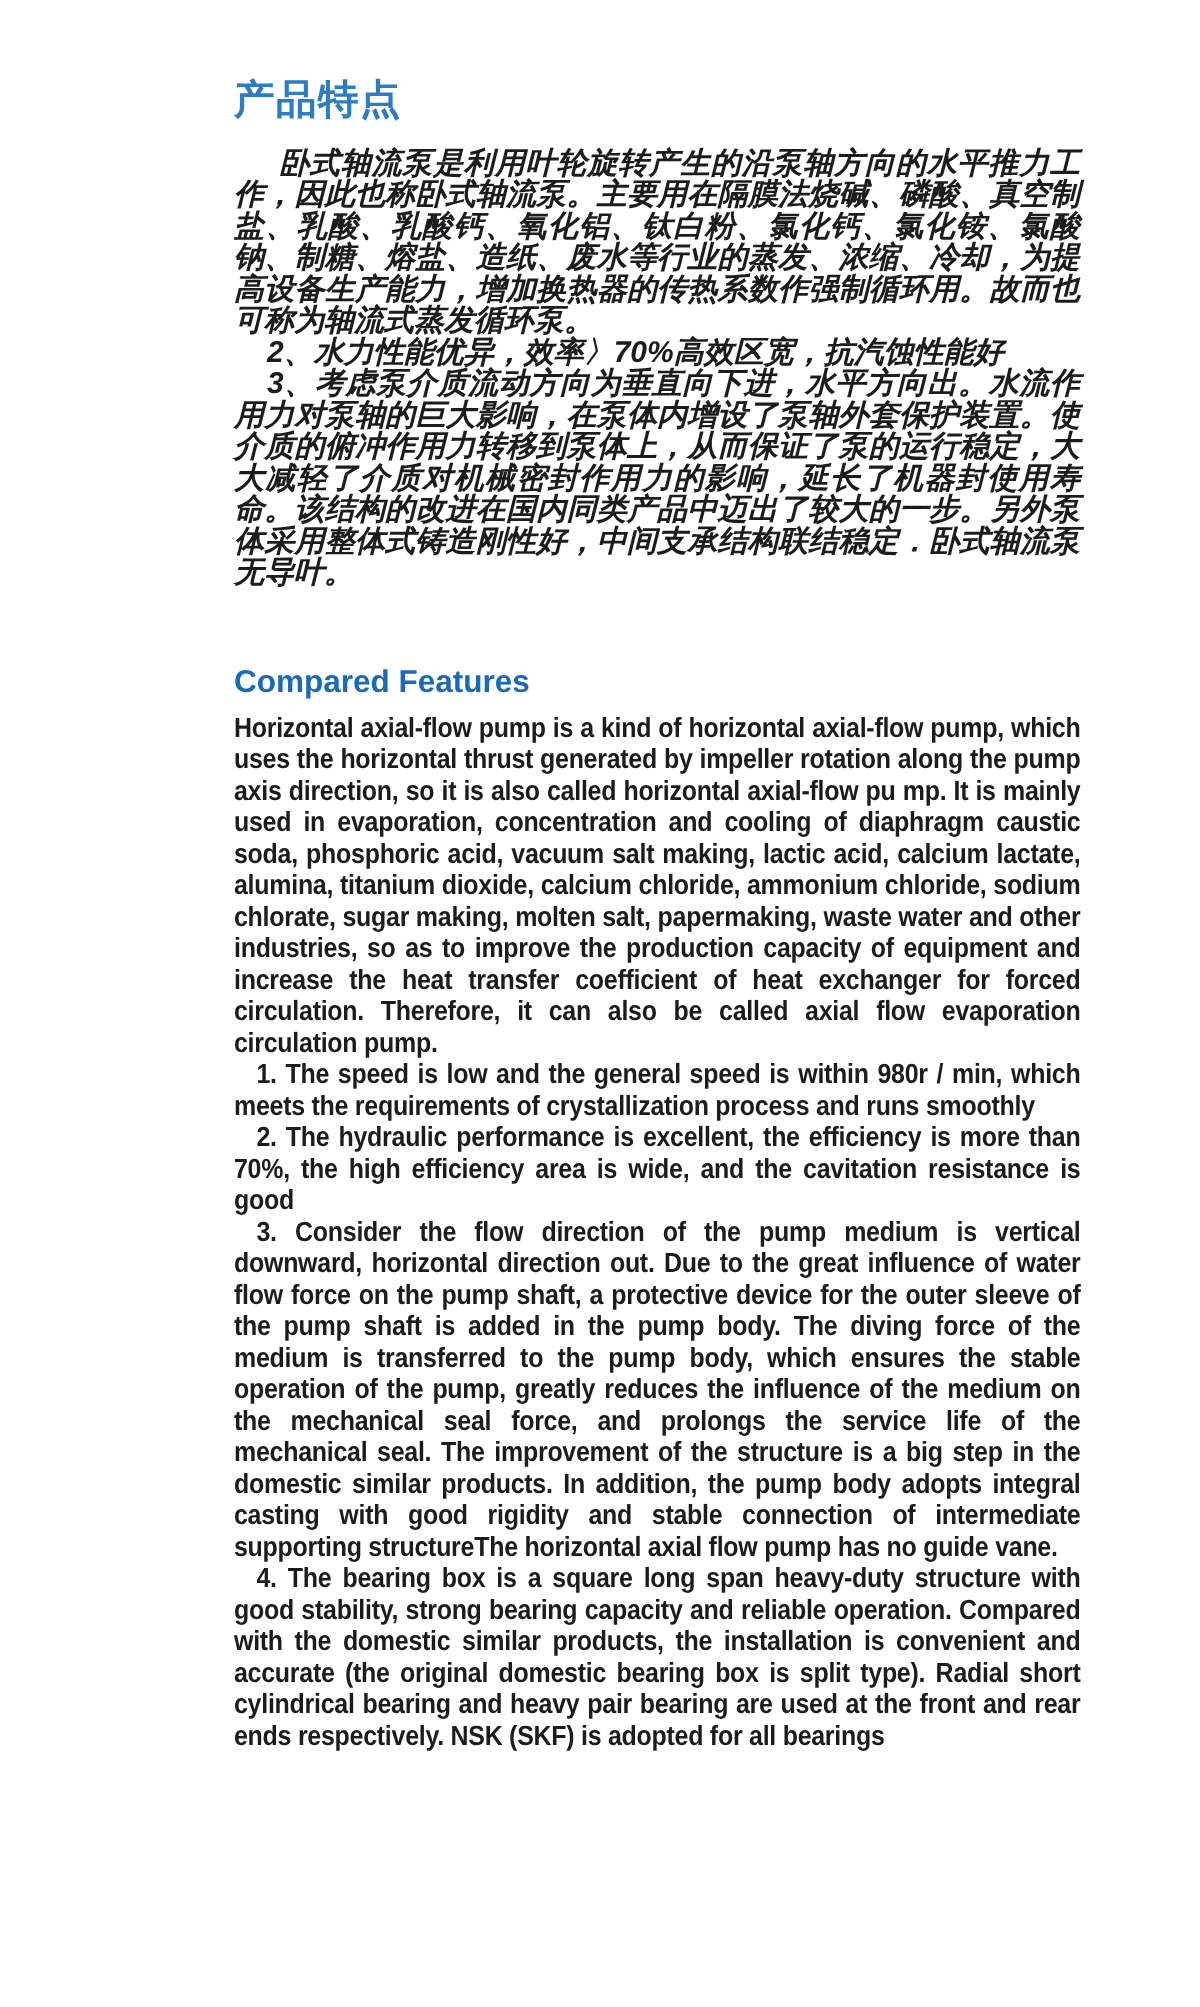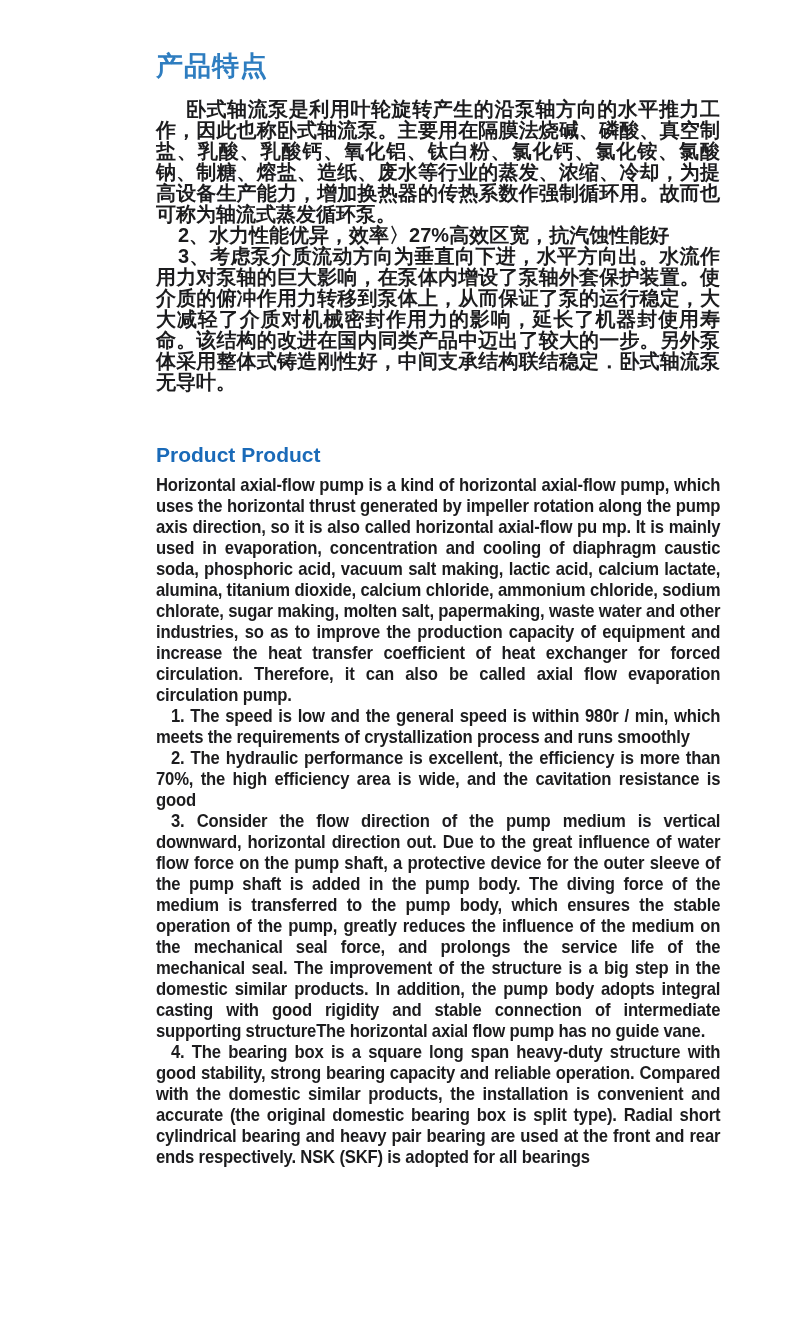--- a/index.html
+++ b/index.html
@@ -32,21 +32,21 @@
   }
   .cn-body {
     margin-top: 17px;
     font-size: 20px;
     line-height: 21px;
     font-weight: bold;
     color: #1c1c1e;
     text-align: justify;
     text-justify: inter-ideograph;
   }
-  .cn-p { margin: 0; }
+  .cn-p { margin: 0; font-style: italic; }
   .cn-p.indent-first { text-indent: 1.5em; }
   .cn-p.indent-item  { text-indent: 1.1em; }
   
   .en-section { margin-top: 50px; }
   .en-title {
     margin: 0;
     font-size: 21px;
     line-height: 24px;
     font-weight: bold;
     color: #1a6ab8;
@@ -68,27 +68,27 @@
 </style>
 </head>
 <body>
 
 <div class="page">
 
   <section>
     <h1 class="cn-title">产品特点</h1>
     <div class="cn-body">
       <p class="cn-p indent-first">卧式轴流泵是利用叶轮旋转产生的沿泵轴方向的水平推力工作，因此也称卧式轴流泵。主要用在隔膜法烧碱、磷酸、真空制盐、乳酸、乳酸钙、氧化铝、钛白粉、氯化钙、氯化铵、氯酸钠、制糖、熔盐、造纸、废水等行业的蒸发、浓缩、冷却，为提高设备生产能力，增加换热器的传热系数作强制循环用。故而也可称为轴流式蒸发循环泵。</p>
-      <p class="cn-p indent-item">2、水力性能优异，效率〉27%高效区宽，抗汽蚀性能好</p>
+      <p class="cn-p indent-item">2、水力性能优异，效率〉70%高效区宽，抗汽蚀性能好</p>
       <p class="cn-p indent-item">3、考虑泵介质流动方向为垂直向下进，水平方向出。水流作用力对泵轴的巨大影响，在泵体内增设了泵轴外套保护装置。使介质的俯冲作用力转移到泵体上，从而保证了泵的运行稳定，大大减轻了介质对机械密封作用力的影响，延长了机器封使用寿命。该结构的改进在国内同类产品中迈出了较大的一步。另外泵体采用整体式铸造刚性好，中间支承结构联结稳定．卧式轴流泵无导叶。</p>
     </div>
   </section>
 
   <section class="en-section">
-    <h2 class="en-title">Product Product</h2>
+    <h2 class="en-title">Compared Features</h2>
     <div class="en-body">
       <p class="en-p">Horizontal axial-flow pump is a kind of horizontal axial-flow pump, which uses the horizontal thrust generated by impeller rotation along the pump axis direction, so it is also called horizontal axial-flow pu mp. It is mainly used in evaporation, concentration and cooling of diaphragm caustic soda, phosphoric acid, vacuum salt making, lactic acid, calcium lactate, alumina, titanium dioxide, calcium chloride, ammonium chloride, sodium chlorate, sugar making, molten salt, papermaking, waste water and other industries, so as to improve the production capacity of equipment and increase the heat transfer coefficient of heat exchanger for forced circulation. Therefore, it can also be called axial flow evaporation circulation pump.</p>
       <p class="en-p indent-item">1. The speed is low and the general speed is within 980r / min, which meets the requirements of crystallization process and runs smoothly</p>
       <p class="en-p indent-item">2. The hydraulic performance is excellent, the efficiency is more than 70%, the high efficiency area is wide, and the cavitation resistance is good</p>
       <p class="en-p indent-item">3. Consider the flow direction of the pump medium is vertical downward, horizontal direction out. Due to the great influence of water flow force on the pump shaft, a protective device for the outer sleeve of the pump shaft is added in the pump body. The diving force of the medium is transferred to the pump body, which ensures the stable operation of the pump, greatly reduces the influence of the medium on the mechanical seal force, and prolongs the service life of the mechanical seal. The improvement of the structure is a big step in the domestic similar products. In addition, the pump body adopts integral casting with good rigidity and stable connection of intermediate supporting structureThe horizontal axial flow pump has no guide vane.</p>
       <p class="en-p indent-item">4. The bearing box is a square long span heavy-duty structure with good stability, strong bearing capacity and reliable operation. Compared with the domestic similar products, the installation is convenient and accurate (the original domestic bearing box is split type). Radial short cylindrical bearing and heavy pair bearing are used at the front and rear ends respectively. NSK (SKF) is adopted for all bearings</p>
     </div>
   </section>
 
 </div>

